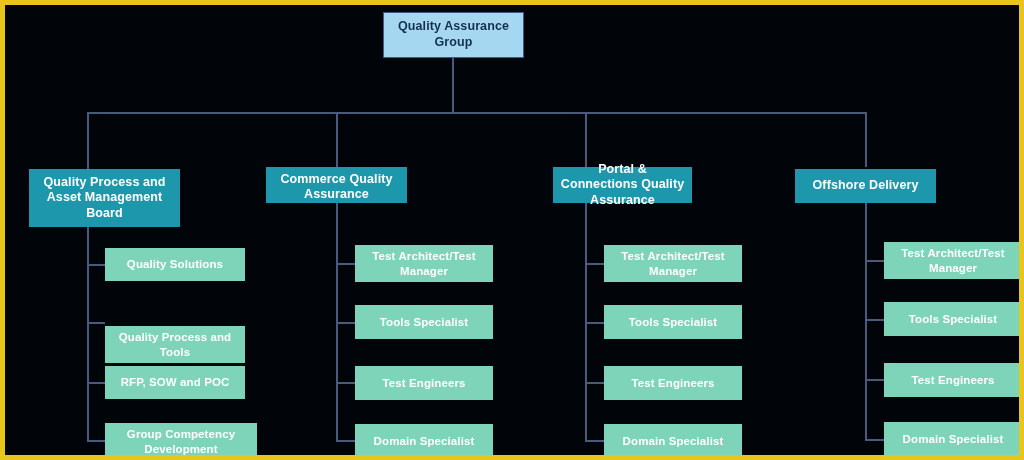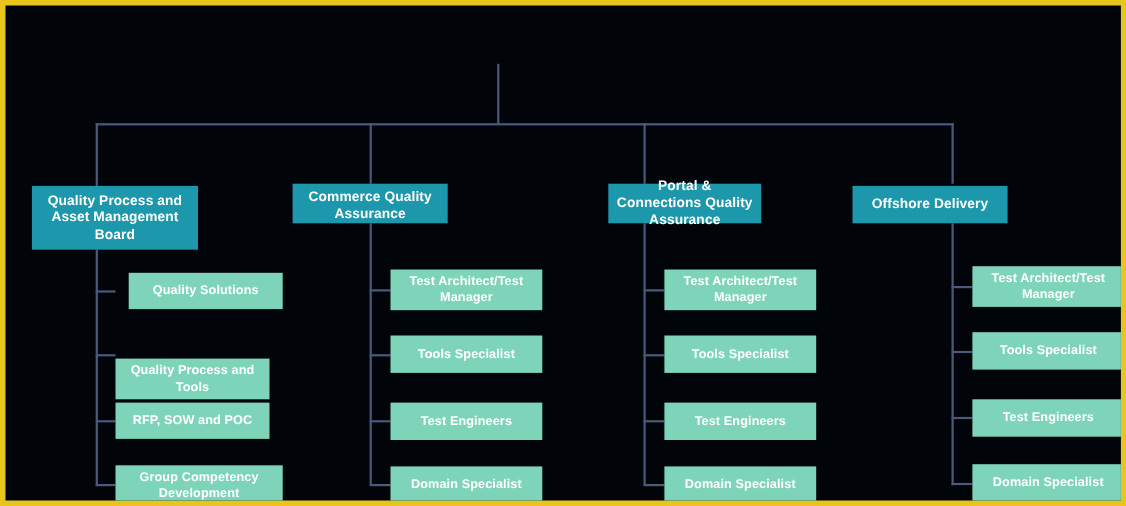--- a/index.html
+++ b/index.html
@@ -102,38 +102,41 @@
   <div class="connector h-line" style="left:580px; top:317px; width:19px;"></div>
   <div class="connector h-line" style="left:580px; top:377px; width:19px;"></div>
   <div class="connector h-line" style="left:580px; top:435px; width:19px;"></div>
 
   <div class="connector v-line" style="left:860px; top:198px; height:238px;"></div>
   <div class="connector h-line" style="left:860px; top:255px; width:19px;"></div>
   <div class="connector h-line" style="left:860px; top:314px; width:19px;"></div>
   <div class="connector h-line" style="left:860px; top:374px; width:19px;"></div>
   <div class="connector h-line" style="left:860px; top:434px; width:19px;"></div>
 
+  <div class="node root-node" style="left:378px; top:7px; width:141px; height:46px;">
+    <span>Quality Assurance Group</span>
+  </div>
 
   <div class="node dept-node" style="left:24px; top:164px; width:151px; height:58px;">
     <span>Quality Process and Asset Management Board</span>
   </div>
 
   <div class="node dept-node" style="left:261px; top:162px; width:141px; height:36px;align-items:flex-end;">
     <span>Commerce Quality Assurance</span>
   </div>
 
   <div class="node dept-node" style="left:511px; top:162px; width:139px; height:36px;margin-left:37px;">
     <span>Portal &amp; Connections Quality Assurance</span>
   </div>
 
-  <div class="node dept-node" style="left:770px; top:164px; width:141px; height:34px;">
+  <div class="node dept-node" style="left:790px; top:164px; width:141px; height:34px;">
     <span>Offshore Delivery</span>
   </div>
 
-  <div class="node leaf-node" style="left:112px; top:243px; width:140px; height:33px;">
+  <div class="node leaf-node" style="left:100px; top:243px; width:140px; height:33px;">
     <span>Quality Solutions</span>
   </div>
   <div class="node leaf-node" style="left:100px; top:299px; width:140px; height:37px;margin-top:22px;">
     <span>Quality Process and Tools</span>
   </div>
   <div class="node leaf-node" style="left:100px; top:361px; width:140px; height:33px;">
     <span>RFP, SOW and POC</span>
   </div>
   <div class="node leaf-node" style="left:100px; top:418px; width:152px; height:37px;">
     <span>Group Competency Development</span>

